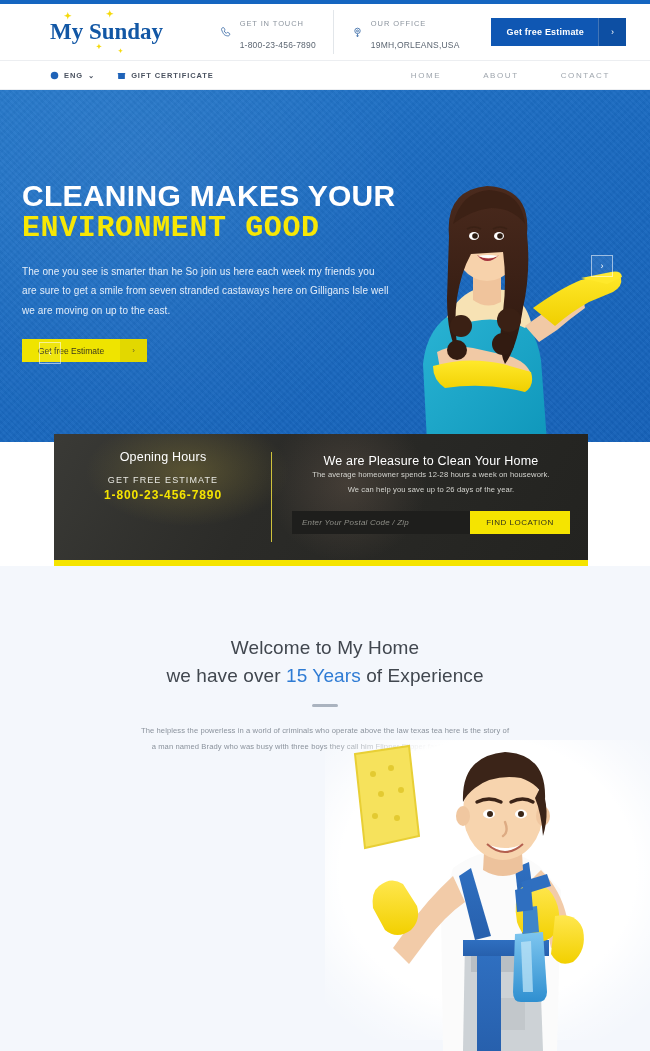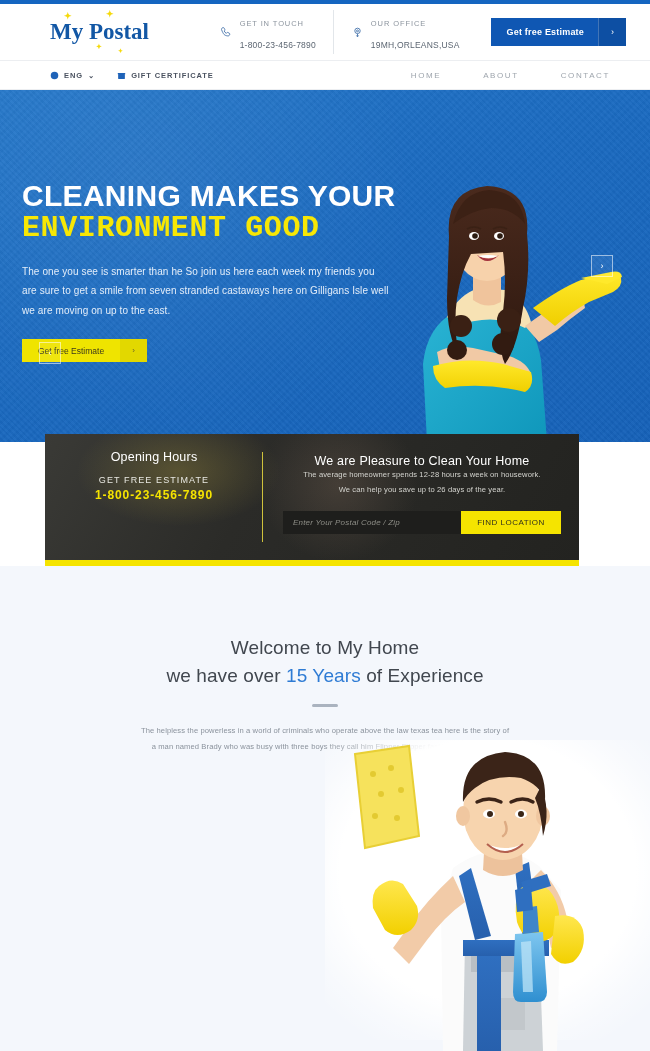--- a/index.html
+++ b/index.html
@@ -214,21 +214,21 @@
     right: 25px;
     bottom: 0;
     width: 250px;
     height: 330px;
     z-index: 2;
   }
 
   
   .info-band {
     position: absolute;
-    left: 45px;
+    left: 54px;
     top: 434px;
     width: 534px;
     height: 132px;
     background: #0f172a;
     border-bottom: 6px solid #f5e400;
     overflow: hidden;
     z-index: 6;
   }
   .band-bg {
     position: absolute; inset: 0;
@@ -386,21 +386,21 @@
 <div class="page">
 
   <div class="top-rule"></div>
 
   <div class="header">
     <div class="logo">
       <span class="spark s1">✦</span>
       <span class="spark s2">✦</span>
       <span class="spark s3">✦</span>
       <span class="spark s4">✦</span>
-      <span>My Postal</span>
+      <span>My Sunday</span>
     </div>
 
     <div class="hdr-spacer"></div>
 
     <div class="contact-group">
       <div class="contact-item">
         <span class="ci-icon">
           <svg width="13" height="13" viewBox="0 0 24 24" fill="none" stroke="currentColor" stroke-width="1.6">
             <path d="M6 3c1 0 1.6.4 2 1.4l1 2.3c.3.8.1 1.3-.5 1.8l-.9.7c.8 1.9 2.3 3.4 4.2 4.2l.7-.9c.5-.6 1-.8 1.8-.5l2.3 1c1 .4 1.4 1 1.4 2 0 2-1.6 3.5-3.6 3.3C8.3 17.7 6.3 15.7 2.8 6.6 2.6 4.6 4 3 6 3z"></path>
           </svg>

